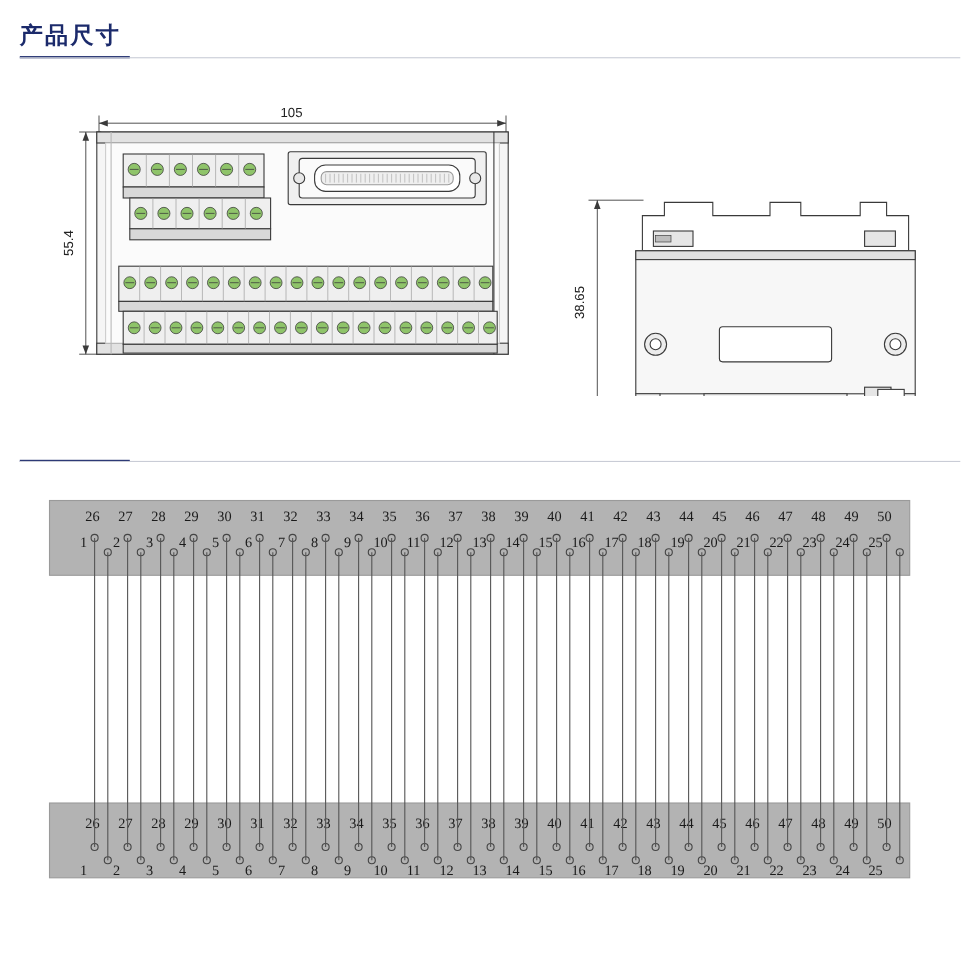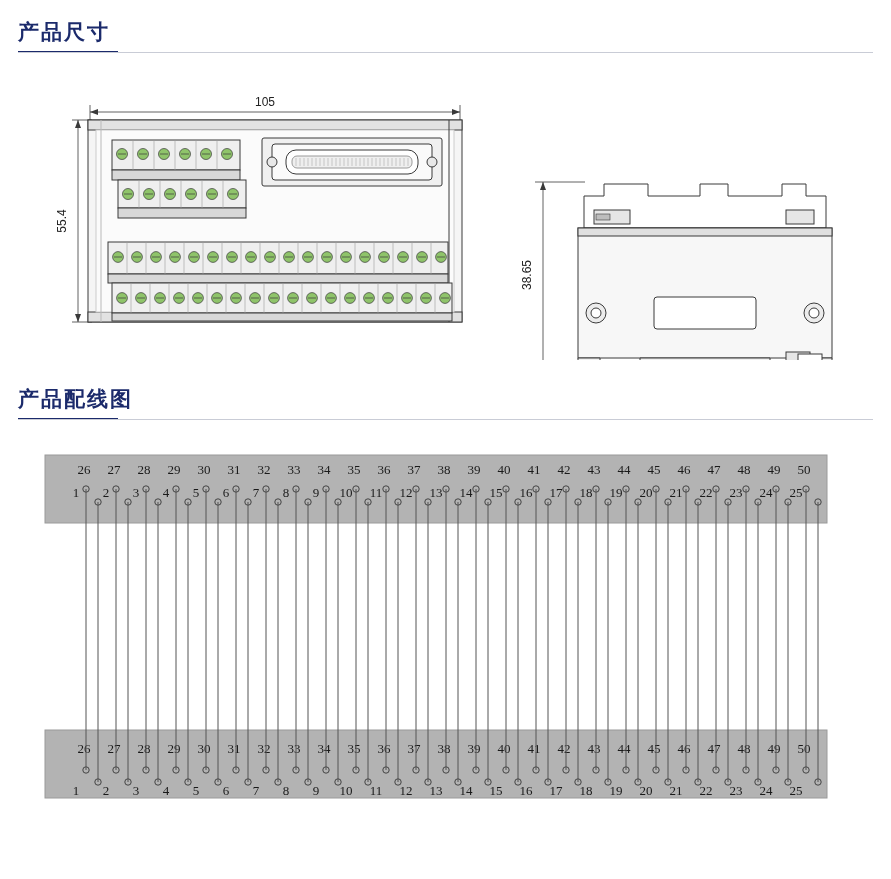--- a/index.html
+++ b/index.html
@@ -360,21 +360,20 @@
           <rect x="798" y="284" width="24" height="22" fill="#ffffff" stroke="#3a3a3a"></rect>
         </g>
       </g>
 
       <text x="265" y="36" text-anchor="middle" font-family="Liberation Sans, sans-serif" font-size="12" fill="#222">105</text>
       <text x="0" y="0" text-anchor="middle" font-family="Liberation Sans, sans-serif" font-size="12" fill="#222" transform="translate(66,151) rotate(-90)">55.4</text>
       <text x="0" y="0" text-anchor="middle" font-family="Liberation Sans, sans-serif" font-size="12" fill="#222" transform="translate(531,205) rotate(-90)">38.65</text>
     </svg>
   </div>
 
-  <div class="section-title" id="title-2">产品配线图</div>
   <div class="section-rule" id="rule-2-accent"></div>
   <div class="section-rule-long" id="rule-2-line"></div>
 
   <div id="wiring-diagram">
     <svg id="wiring-svg" width="891" height="390" viewBox="0 0 891 390" xmlns="http://www.w3.org/2000/svg">
 
       <rect x="45" y="15" width="782" height="68" fill="#b3b3b3" stroke="#9a9a9a"></rect>
 
       <rect x="45" y="290" width="782" height="68" fill="#b3b3b3" stroke="#9a9a9a"></rect>
       <g id="wiring-dynamic">

